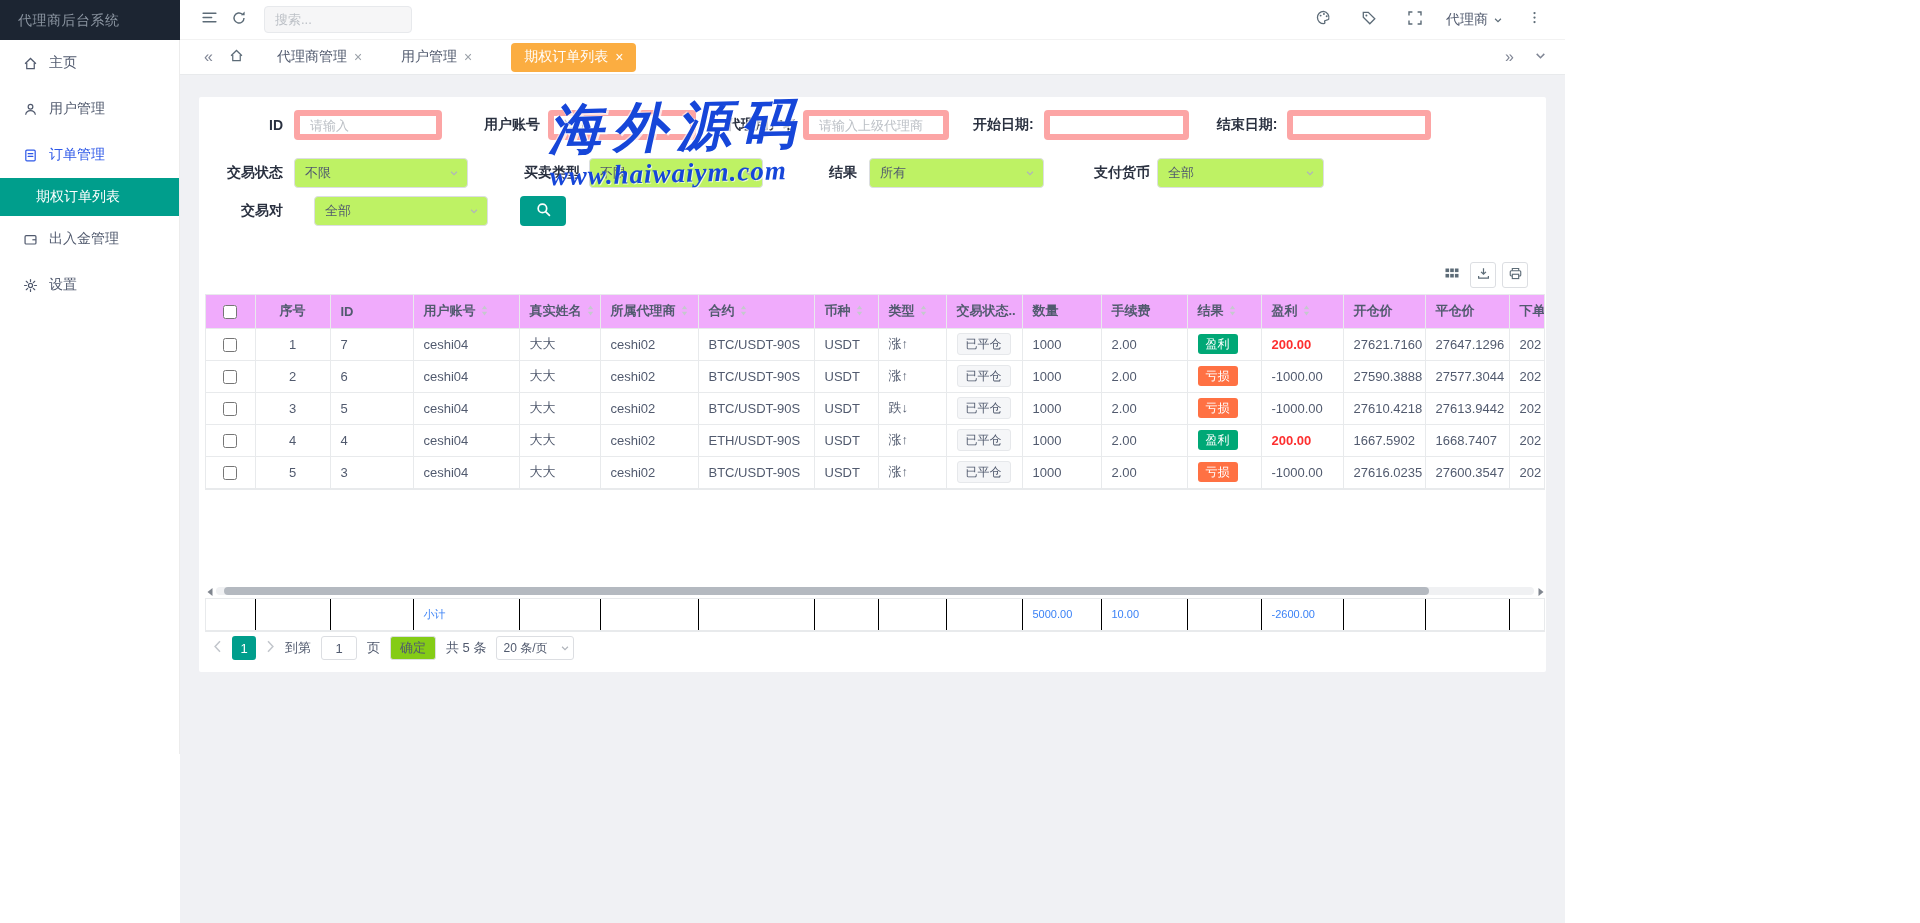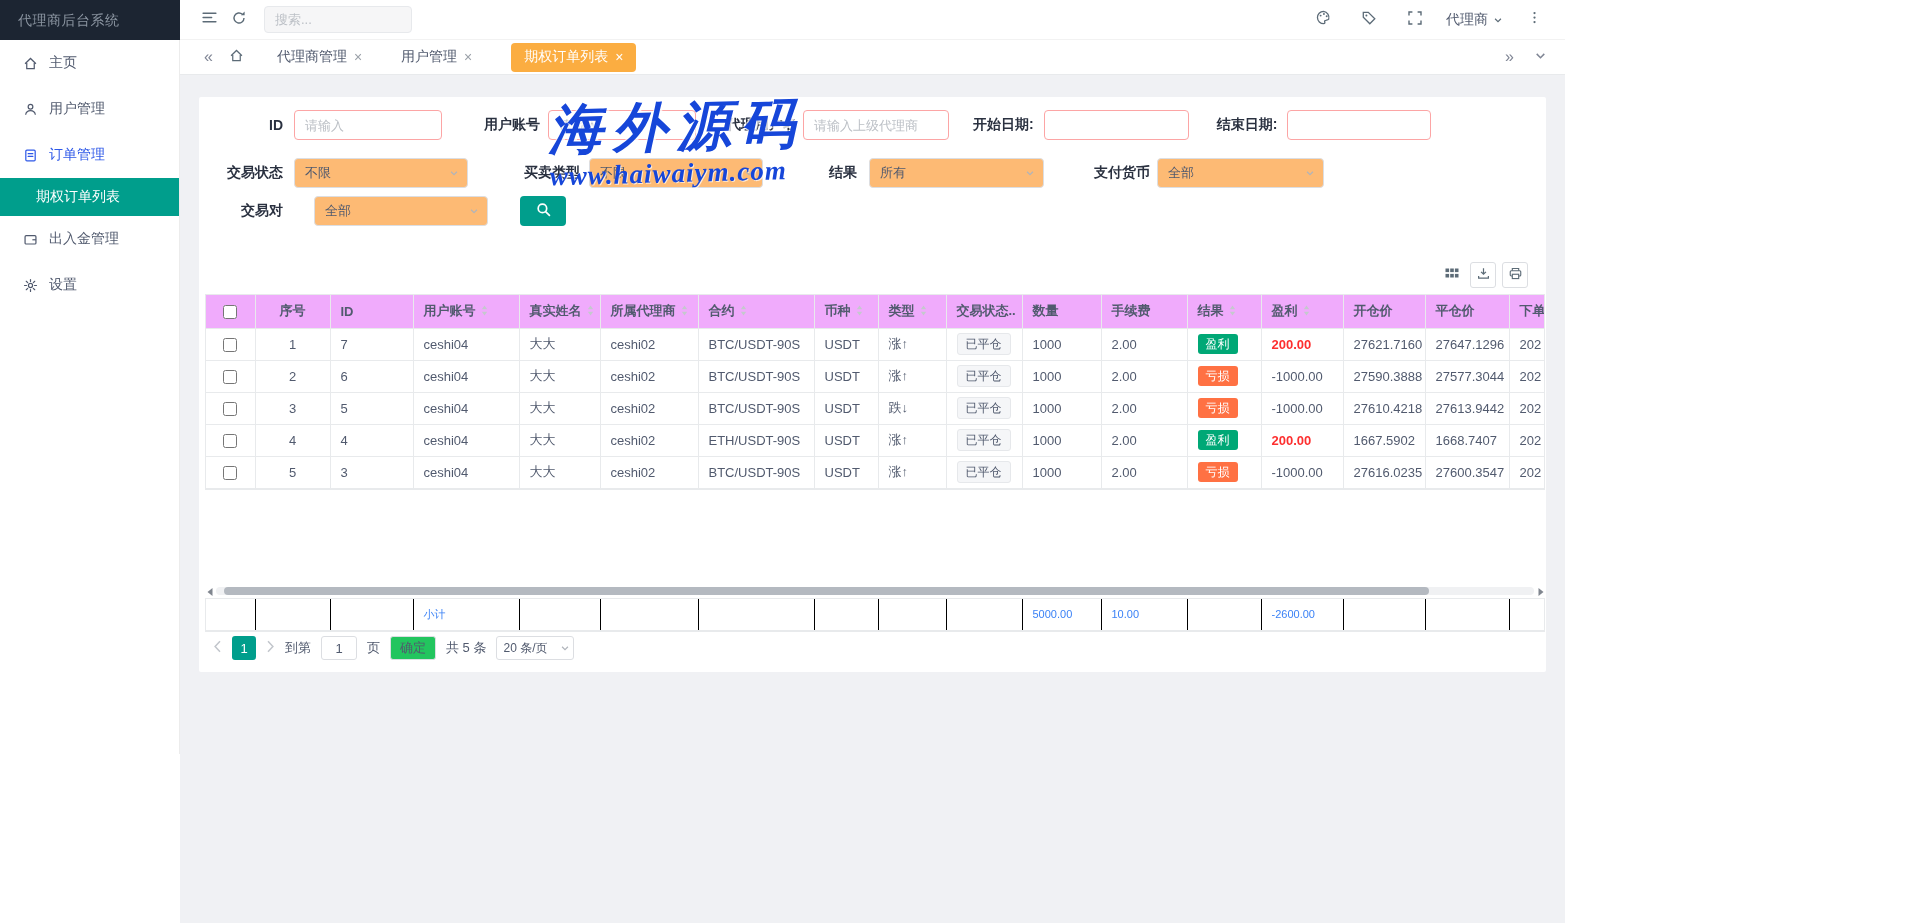--- a/index.html
+++ b/index.html
@@ -38,23 +38,23 @@
   .m-sub{height:38px;display:flex;align-items:center;padding-left:36px;font-size:14px;color:#515a6e;cursor:pointer;}
   .m-sub.active{background:var(--teal);color:#fff;}
   
   .main{position:absolute;left:180px;top:75px;width:1385px;height:869px;background:#f0f1f4;}
   .card{position:absolute;left:19px;top:22px;width:1347px;height:575px;background:#fff;border-radius:2px;}
   
   .f-row{position:absolute;left:0;display:flex;align-items:center;height:30px;white-space:nowrap;}
   .f-row1{top:13px;} .f-row2{top:61px;} .f-row3{top:99px;gap:20px;}
   .f-label{width:84px;text-align:right;font-size:14px;color:#2a3140;font-weight:bold;flex:none;}
   .f-label.auto{width:auto;}
-  .f-input{height:30px;border:1px solid #fca5a5;border-radius:4px;padding:0 10px;font-size:13px;
+  .f-input{height:30px;border:6px solid #fca5a5;border-radius:4px;padding:0 10px;font-size:13px;
     color:#515a6e;box-sizing:border-box;outline:none;background:#fff;flex:none;}
-  .sel{height:30px;border:1px solid #dcdee2;border-radius:4px;background:#fdba74;display:flex;align-items:center;
+  .sel{height:30px;border:1px solid #dcdee2;border-radius:4px;background:#bef264;display:flex;align-items:center;
     justify-content:space-between;padding:0 8px 0 10px;box-sizing:border-box;font-size:13px;color:#515a6e;cursor:pointer;flex:none;}
   .sel .caret{display:flex;color:#b0b4bb;}
   .search-btn{width:46px;height:30px;background:var(--teal);border:none;border-radius:4px;display:flex;
     align-items:center;justify-content:center;cursor:pointer;margin-left:12px;flex:none;}
   
   .wm{position:absolute;top:2px;left:350px;z-index:5;pointer-events:none;color:var(--wm-blue);transform:rotate(-1.5deg);}
   .wm1{font-family:"Liberation Serif","DejaVu Serif",serif;font-style:italic;font-weight:bold;font-size:54px;
     letter-spacing:10px;line-height:1.05;text-shadow:2px 2px 0 rgba(255,255,255,.75),-1px -1px 0 rgba(255,255,255,.6);}
   .wm2{font-family:"Liberation Serif","DejaVu Serif",serif;font-style:italic;font-weight:bold;font-size:27px;
     letter-spacing:1px;margin-top:2px;text-shadow:1px 1px 0 rgba(255,255,255,.7);}
@@ -90,21 +90,21 @@
     box-sizing:border-box;background:#f8f8f9;}
   .sumwrap td{border-right:1px solid #000000;padding:0 10px;height:31px;box-sizing:border-box;white-space:nowrap;
     overflow:hidden;font-size:11px;color:#3b82f6;}
   
   .pager{position:absolute;top:539px;left:14px;display:flex;align-items:center;gap:10px;font-size:13px;color:#515a6e;}
   .pg-arrow{color:#c2c6cc;cursor:pointer;display:flex;align-items:center;}
   .pg-num{width:24px;height:24px;background:var(--teal);color:#fff;border-radius:3px;display:flex;
     align-items:center;justify-content:center;font-size:13px;cursor:pointer;}
   .pg-input{width:36px;height:24px;border:1px solid #dcdee2;border-radius:3px;text-align:center;font-size:13px;
     color:#515a6e;box-sizing:border-box;outline:none;}
-  .pg-btn{height:24px;padding:0 9px;background:#22c55e;border:1px solid #dcdee2;border-radius:3px;font-size:13px;
+  .pg-btn{height:24px;padding:0 9px;background:#84cc16;border:1px solid #dcdee2;border-radius:3px;font-size:13px;
     color:#515a6e;cursor:pointer;}
   .pg-select-wrap{position:relative;display:inline-flex;}
   select.pg-select{height:24px;width:78px;border:1px solid #dcdee2;border-radius:3px;background:#fff;font-size:12px;
     color:#515a6e;padding:0 16px 0 6px;appearance:none;-webkit-appearance:none;outline:none;cursor:pointer;
     font-family:"Liberation Sans","DejaVu Sans",sans-serif;}
   .pg-select-caret{position:absolute;right:4px;top:50%;transform:translateY(-50%);pointer-events:none;color:#b0b4bb;display:flex;}
 </style>
 </head>
 <body>
 

